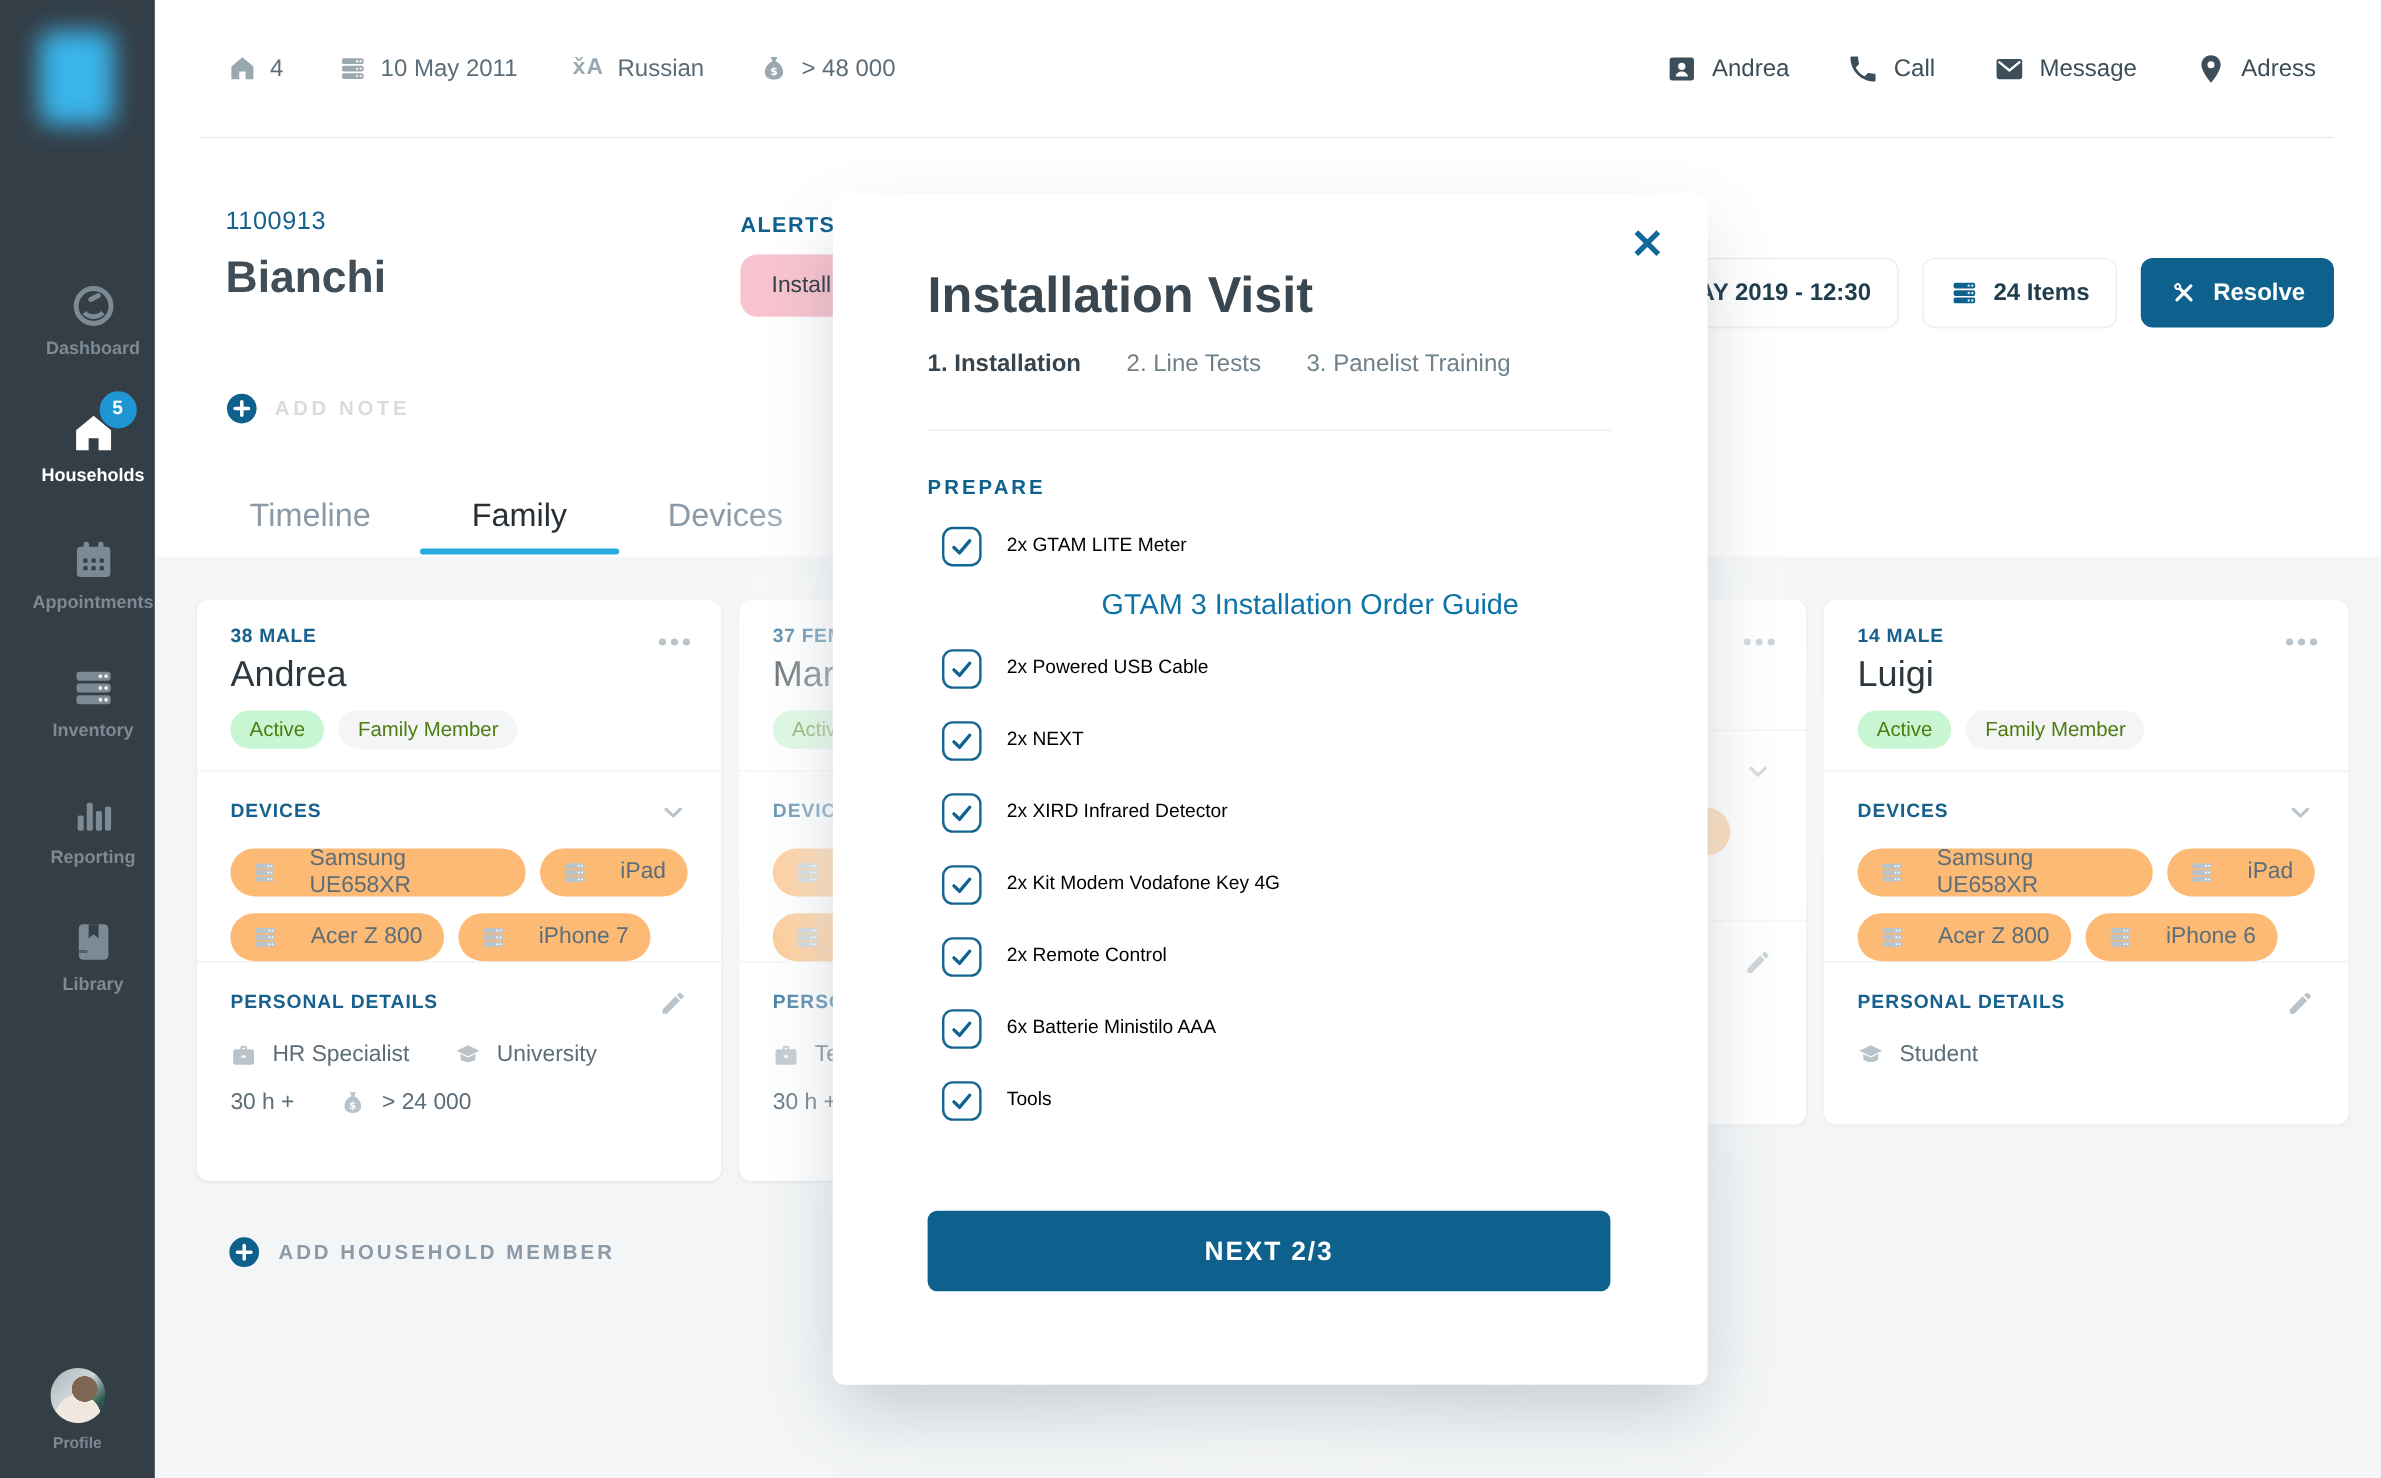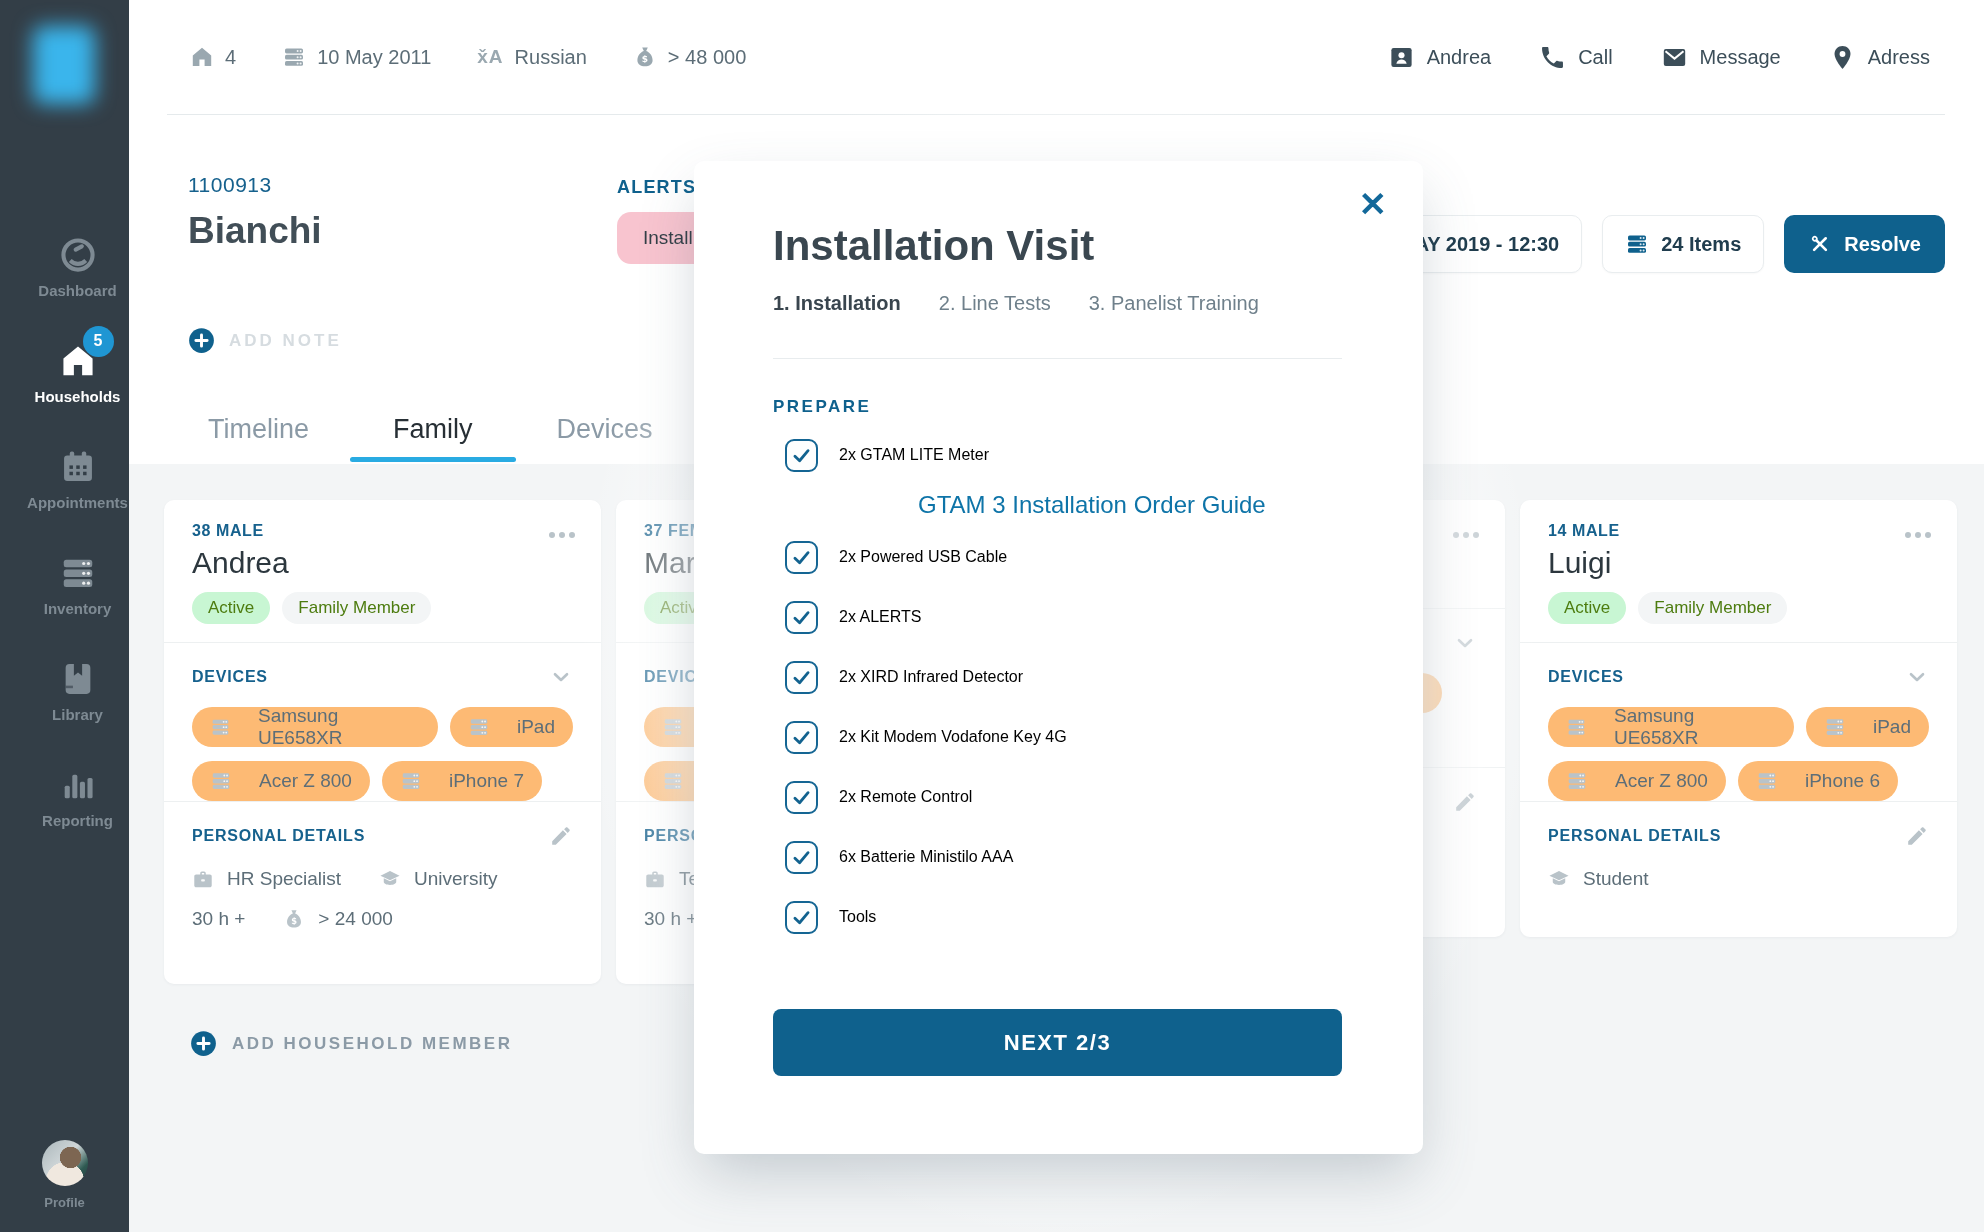--- a/index.html
+++ b/index.html
@@ -270,32 +270,32 @@
         <span class="nav-ic">
             <svg>
               <use href="#i-server"></use>
             </svg>
           </span>
         <span class="nlabel">Inventory</span>
       </div>
       <div class="nav-item">
         <span class="nav-ic">
             <svg>
-              <use href="#i-book"></use>
-            </svg>
-          </span>
-        <span class="nlabel">Library</span>
+              <use href="#i-report"></use>
+            </svg>
+          </span>
+        <span class="nlabel">Reporting</span>
       </div>
       <div class="nav-item">
         <span class="nav-ic">
             <svg>
-              <use href="#i-report"></use>
-            </svg>
-          </span>
-        <span class="nlabel">Reporting</span>
+              <use href="#i-book"></use>
+            </svg>
+          </span>
+        <span class="nlabel">Library</span>
       </div>
     </nav>
     <div class="profile">
       <span class="avatar"></span>
       <span class="nlabel">Profile</span>
     </div>
   </aside>
 
   <div class="main">
 
@@ -698,21 +698,21 @@
             </svg>
           </span>
         <span class="check-lbl">2x Powered USB Cable</span>
       </div>
       <div class="check-item">
         <span class="cb">
             <svg>
               <use href="#i-check"></use>
             </svg>
           </span>
-        <span class="check-lbl">2x ALERTS</span>
+        <span class="check-lbl">2x NEXT</span>
       </div>
       <div class="check-item">
         <span class="cb">
             <svg>
               <use href="#i-check"></use>
             </svg>
           </span>
         <span class="check-lbl">2x XIRD Infrared Detector</span>
       </div>
       <div class="check-item">

